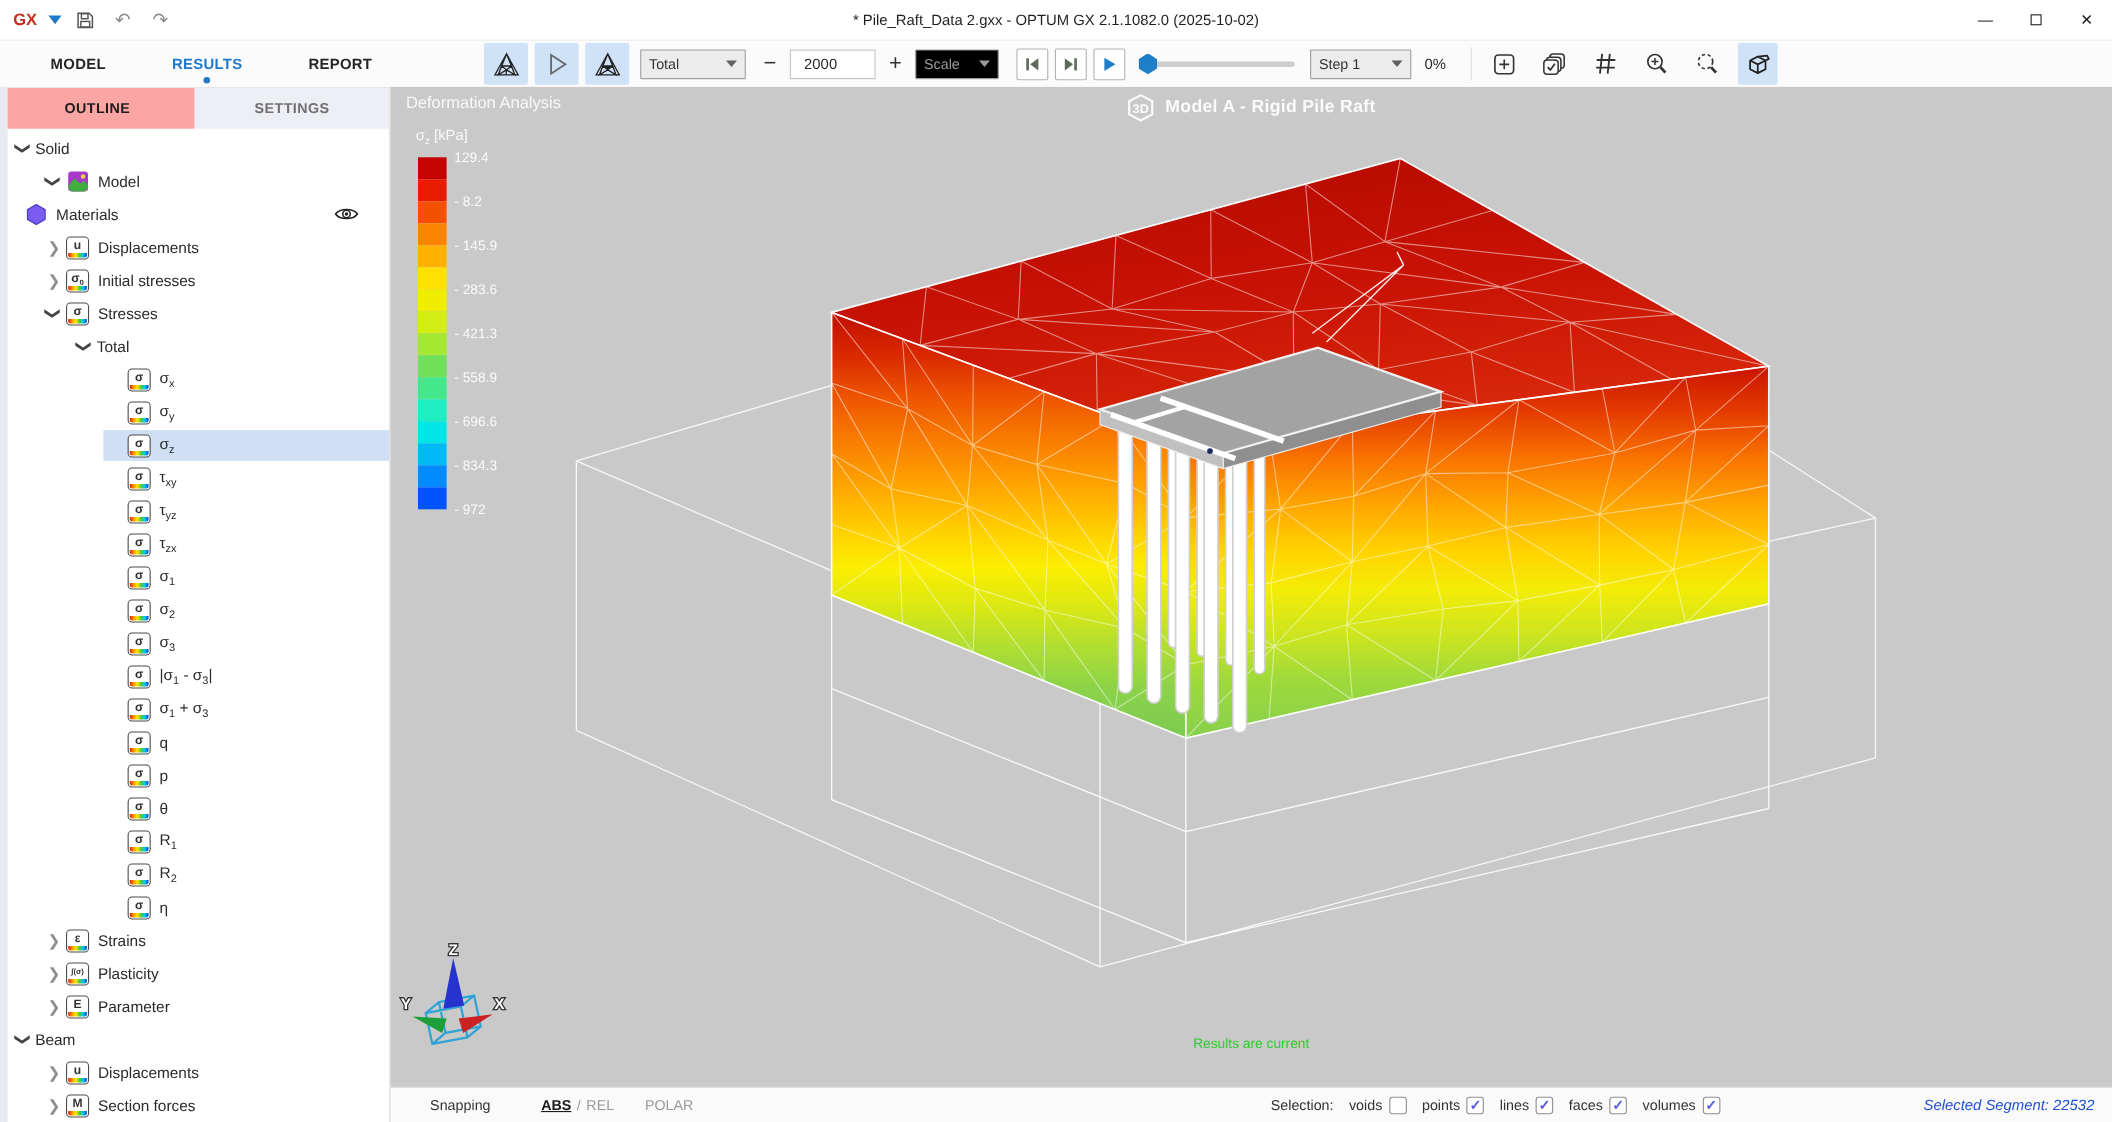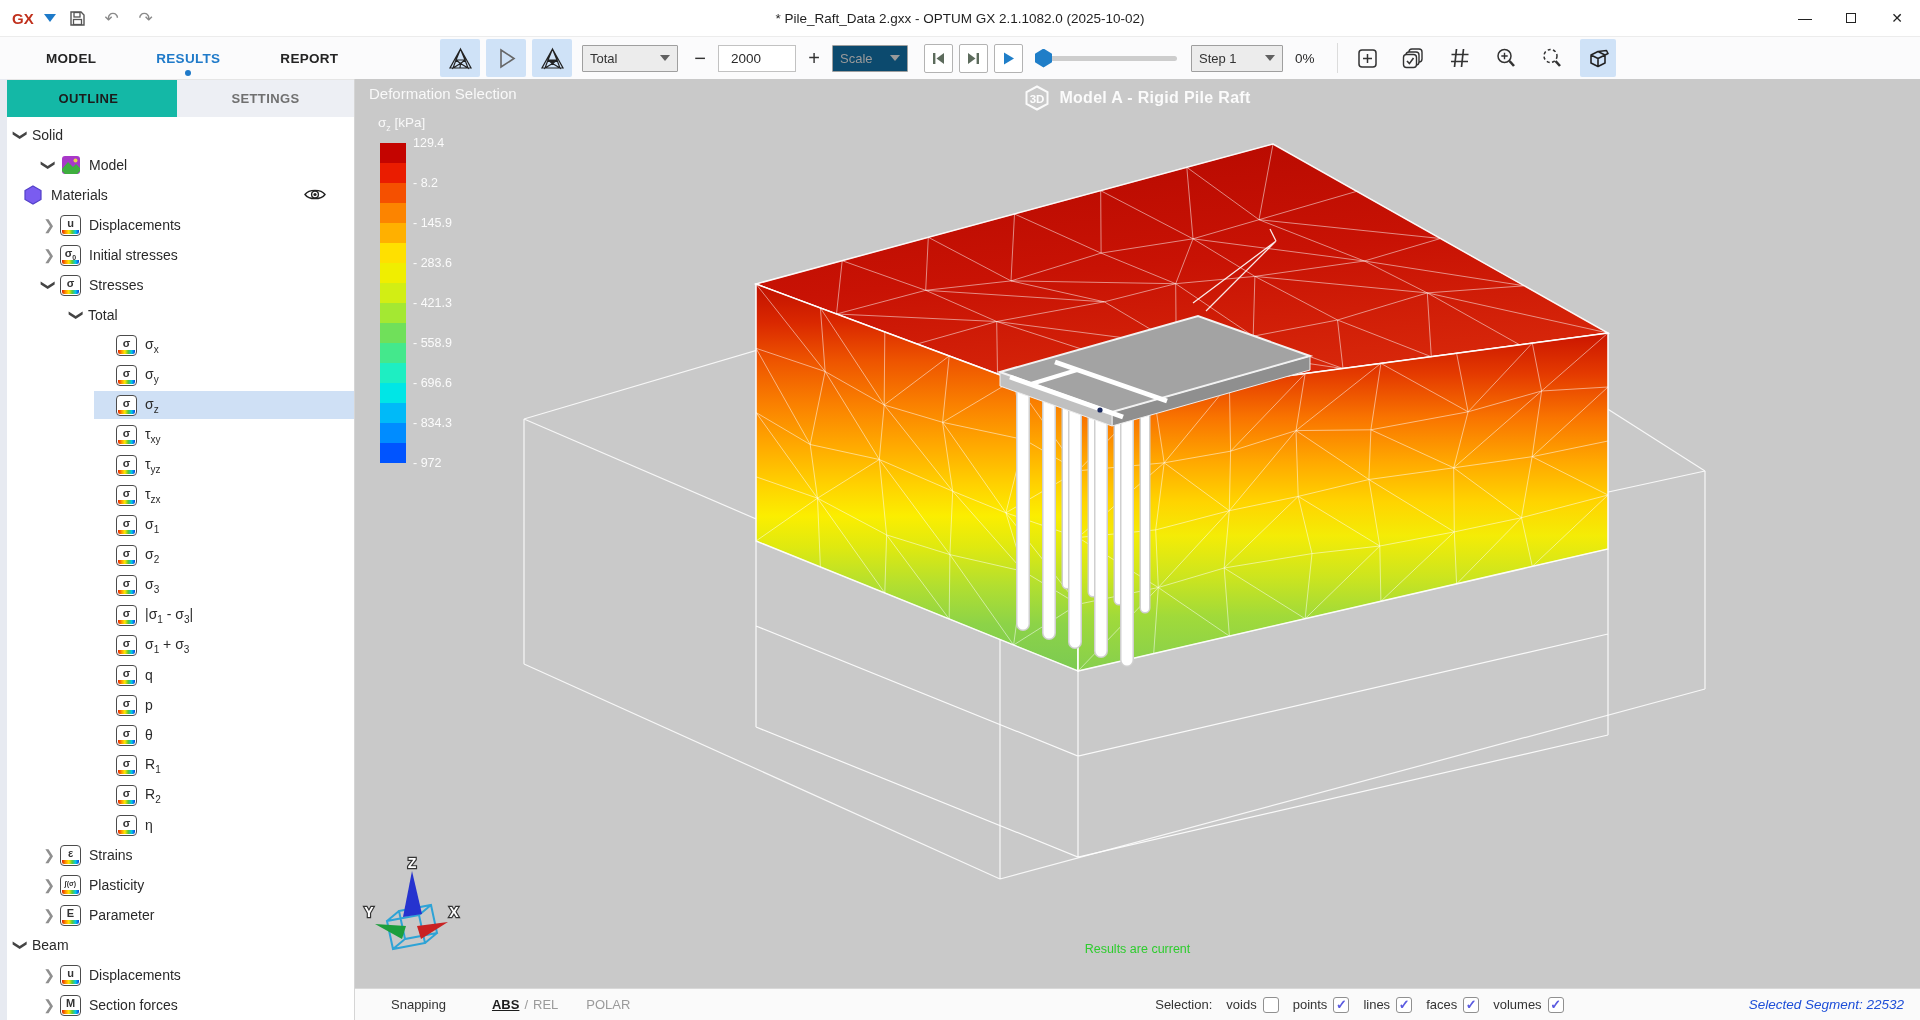--- a/index.html
+++ b/index.html
@@ -21,38 +21,38 @@
   #ribbon { height:42px; background:#fbfbfc; display:flex; align-items:center; flex:none; }
   #ribbon-tabs { width:440px; display:flex; align-items:center; padding-left:44px; gap:56px; flex:none; }
   .rtab { font-size:13.5px; font-weight:bold; color:#242424; position:relative; padding:6px 2px; letter-spacing:.3px; }
   .rtab.active { color:#1f7ac9; }
   .rtab.active::after { content:""; position:absolute; left:50%; transform:translateX(-50%); bottom:-4px; width:6px; height:6px; border-radius:50%; background:#1f7ac9; }
   .tgroup { display:flex; align-items:center; gap:6px; margin-right:10px; }
   .tog { width:40px; height:38px; display:flex; align-items:center; justify-content:center; border-radius:2px; }
   .tog.on { background:#cfe2f7; }
   .sel { height:27px; background:#ececec; border:1px solid #9f9f9f; display:flex; align-items:center; justify-content:space-between; padding:0 7px; font-size:13px; color:#333; border-radius:1px; }
   .sel .arr { width:0; height:0; border-left:5px solid transparent; border-right:5px solid transparent; border-top:6px solid #606060; margin-left:8px; }
-  .sel.dis { background:#0c4a6e; color:#9a9a9a; }
+  .sel.dis { background:#000000; color:#9a9a9a; }
   .sel.dis .arr { border-top-color:#9a9a9a; }
   .mini { font-size:20px; color:#333; width:24px; text-align:center; }
   .numbox { width:78px; height:27px; background:#fff; border:1px solid #c2c2c2; display:flex; align-items:center; padding-left:12px; font-size:13.5px; color:#2a2a2a; }
   .pbtn { width:29px; height:29px; background:#fff; border:1px solid #b3b3b3; border-radius:2px; display:flex; align-items:center; justify-content:center; }
   .slider { width:140px; height:5px; background:#cdcdcd; border-radius:3px; position:relative; margin:0 8px; }
   .knob { position:absolute; left:-2px; top:-7px; width:17px; height:19px; background:#1f7ec8; clip-path:polygon(50% 0,100% 28%,100% 72%,50% 100%,0 72%,0 28%); }
   .pct { font-size:13.5px; color:#2a2a2a; margin-left:6px; }
   .vsep { width:1px; height:30px; background:#dcdcdc; margin:0 12px; }
   .ibtn { width:36px; height:38px; display:flex; align-items:center; justify-content:center; border-radius:2px; }
   .ibtn.on { background:#cfe2f7; }
 
   
   #main { flex:1; display:flex; min-height:0; }
   #sidebar { width:355px; flex:none; background:#fff; border-right:1px solid #d5d5d5; display:flex; flex-direction:column; position:relative; }
   #sidebar::before { content:""; position:absolute; left:0; top:0; bottom:0; width:7px; background:#e7eaf1; }
   #side-tabs { height:38px; display:flex; flex:none; border-top:1px solid #e5e5e5; }
-  .stab { flex:1; display:flex; align-items:center; justify-content:center; font-size:13px; font-weight:bold; letter-spacing:.4px; color:#1c1c1c; background:#14b8a6; }
+  .stab { flex:1; display:flex; align-items:center; justify-content:center; font-size:13px; font-weight:bold; letter-spacing:.4px; color:#1c1c1c; background:#fca5a5; }
   .stab.inactive { background:#edeff4; color:#707070; }
   #tree { flex:1; padding-top:3px; overflow:hidden; }
   .trow { height:30px; display:flex; align-items:center; font-size:14px; color:#2a2a2a; position:relative; }
   .trow .hl { position:absolute; top:1px; bottom:1px; right:0; background:#cfe0f5; z-index:0; }
   .trow > * { z-index:1; }
   .chev { width:22px; text-align:center; font-size:14px; color:#8f8f8f; flex:none; }
   .chev.open { color:#444; }
   .tree-glyph { width:21px; height:21px; border:1.5px solid #4c4c4c; border-radius:4px; background:#fff; margin-right:8px; flex:none; position:relative; font-weight:bold; color:#333; display:flex; justify-content:center; }
   .tree-glyph .m { font-size:11px; line-height:14px; }
   .tree-glyph .m.tiny { font-size:7px; line-height:15px; }
@@ -587,21 +587,21 @@
             </g>
             <polygon points="57,792 48,838 67,835" fill="#2633cf"></polygon>
             <polygon points="93,843 62,847 66,860" fill="#c92222"></polygon>
             <polygon points="20,845 51,847 47,860" fill="#1d9e3c"></polygon>
             <text id="ax-z" x="57" y="789" text-anchor="middle" font-size="14" font-weight="bold" fill="#ffffff" stroke="#333333" stroke-width="2.4" paint-order="stroke">Z</text>
             <text id="ax-x" x="99" y="838" text-anchor="middle" font-size="14" font-weight="bold" fill="#ffffff" stroke="#333333" stroke-width="2.4" paint-order="stroke">X</text>
             <text id="ax-y" x="14" y="838" text-anchor="middle" font-size="14" font-weight="bold" fill="#ffffff" stroke="#333333" stroke-width="2.4" paint-order="stroke">Y</text>
           </g>
         </svg>
 
-        <div class="ov" id="analysis-label">Deformation Selection</div>
+        <div class="ov" id="analysis-label">Deformation Analysis</div>
         <div class="ov" id="legend-label">σ<sub>z</sub> [kPa]</div>
         <div id="legend-bar">
             <div class="lblock" style="background: rgb(196, 4, 0);"></div>
             <div class="lblock" style="background: rgb(234, 28, 0);"></div>
             <div class="lblock" style="background: rgb(245, 80, 0);"></div>
             <div class="lblock" style="background: rgb(252, 132, 0);"></div>
             <div class="lblock" style="background: rgb(255, 176, 0);"></div>
             <div class="lblock" style="background: rgb(255, 224, 0);"></div>
             <div class="lblock" style="background: rgb(240, 238, 0);"></div>
             <div class="lblock" style="background: rgb(210, 238, 20);"></div>

